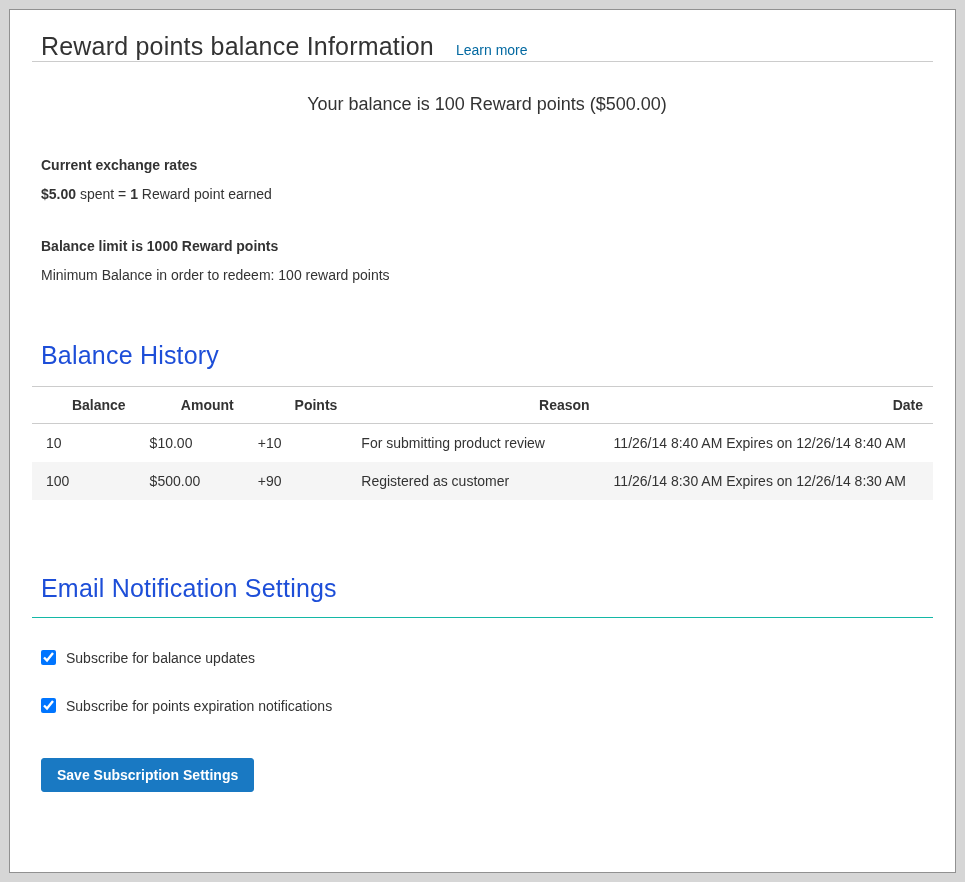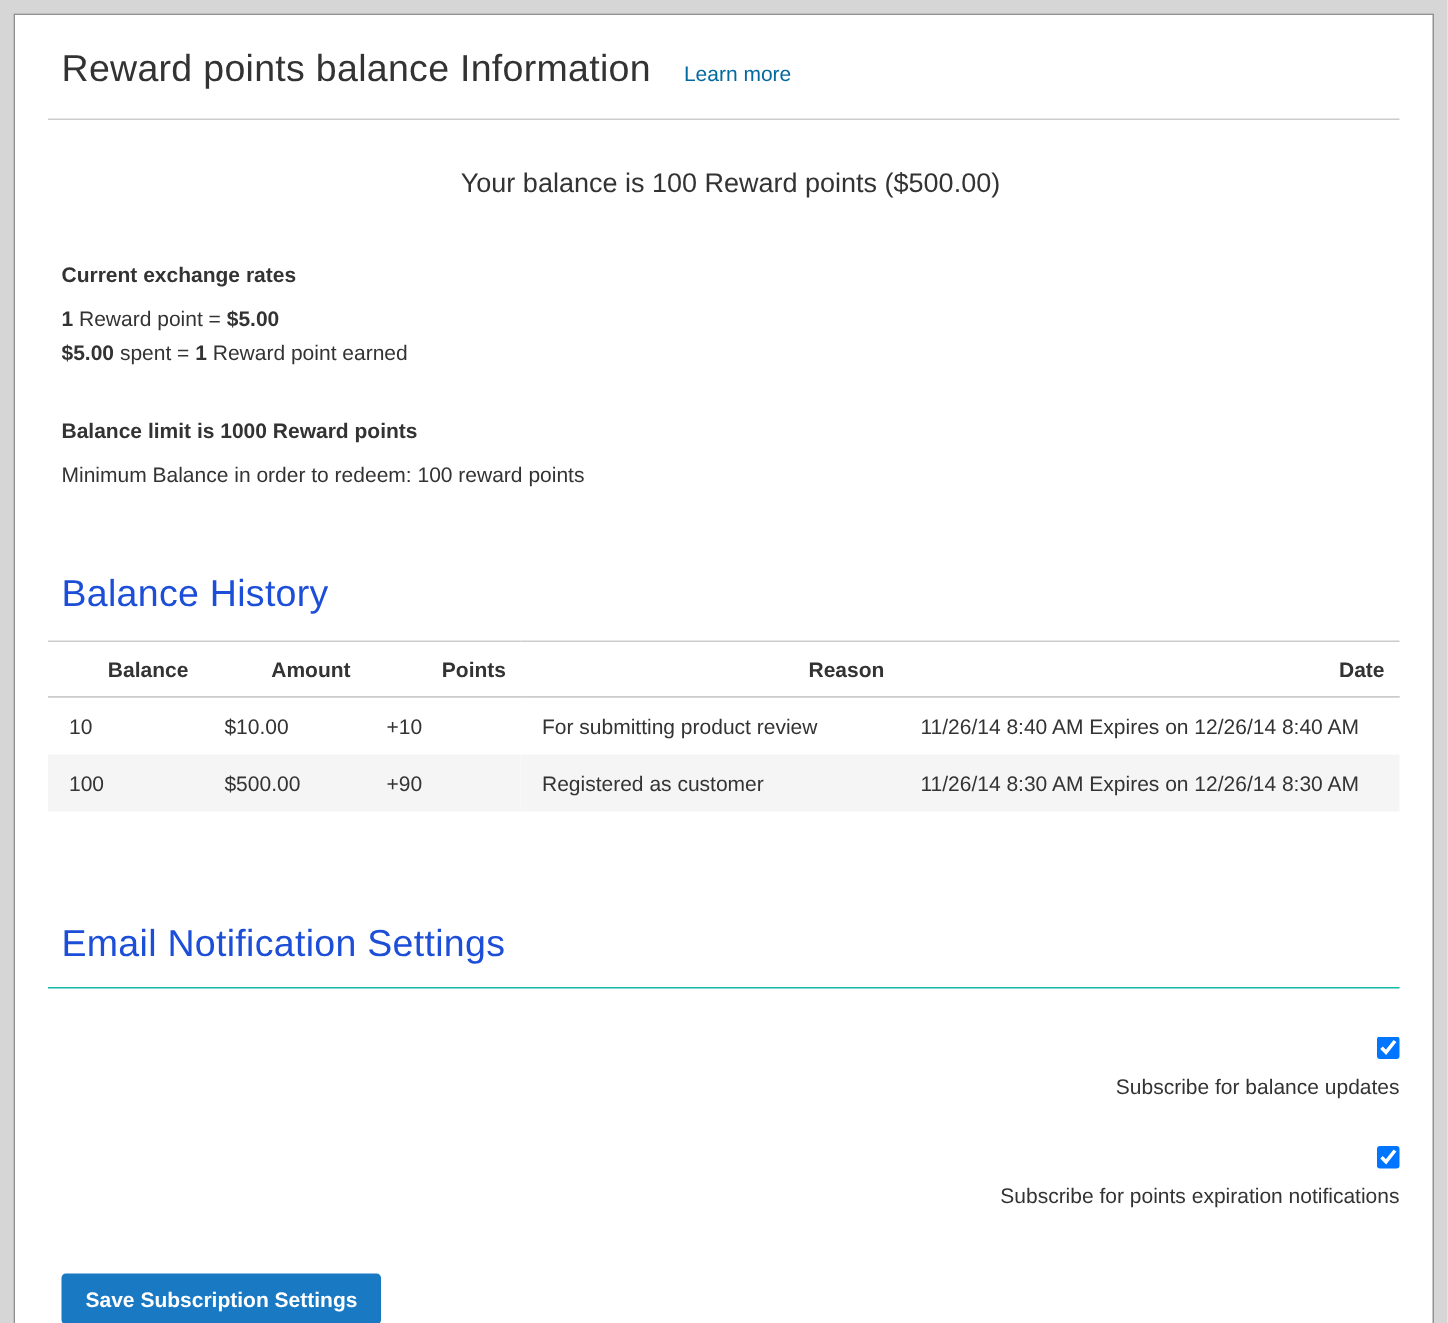--- a/index.html
+++ b/index.html
@@ -23,21 +23,20 @@
     background: #ffffff;
     border: 1px solid #919191;
     padding: 22px 22px 34px 22px;
   }
   
   .header-row {
     display: flex;
     align-items: baseline;
     gap: 22px;
     border-bottom: 1px solid #cccccc;
-    padding-bottom: 18px;
     padding-left: 9px;
     text-align: center;
   }
   h1.page-title {
     margin: 0;
     font-size: 25px;
     font-weight: 300;
     color: #333;
     letter-spacing: 0.2px;
   }
@@ -109,25 +108,24 @@
   
   .email-section { margin-top: 74px; }
   .email-section .section-head {
     border-bottom: 1px solid #14b8a6;
     padding-bottom: 14px;
     padding-left: 9px;
     margin-top: 10px;
   }
   .checkbox-row {
     display: flex;
-    align-items: flex-end;
+    align-items: flex-start;
     gap: 10px;
     margin: 0 0 0 9px;
     padding-top: 32px;
-    flex-direction: column;
   }
   .checkbox-row input[type="checkbox"] {
     width: 15px;
     height: 15px;
     margin: 0;
     cursor: pointer;
   }
   .checkbox-row label {
     cursor: pointer;
     font-size: 14px;
@@ -154,21 +152,20 @@
 
     <div class="header-row">
       <h1 class="page-title">Reward points balance Information</h1>
       <a class="learn-more" href="#">Learn more</a>
     </div>
 
     <p class="balance-msg">Your balance is 100 Reward points ($500.00)</p>
 
     <div class="block">
       <p class="bold-heading">Current exchange rates</p>
-      <p class="rate-line"><strong>1</strong><span> Reward point = </span><strong>$5.00</strong></p>
       <p class="rate-line"><strong>$5.00</strong><span> spent = </span><strong>1</strong><span> Reward point earned</span></p>
     </div>
 
     <div class="block">
       <p class="bold-heading limits-heading">Balance limit is 1000 Reward points</p>
       <p class="plain-line">Minimum Balance in order to redeem: 100 reward points</p>
     </div>
 
 
     <div class="history-section">

